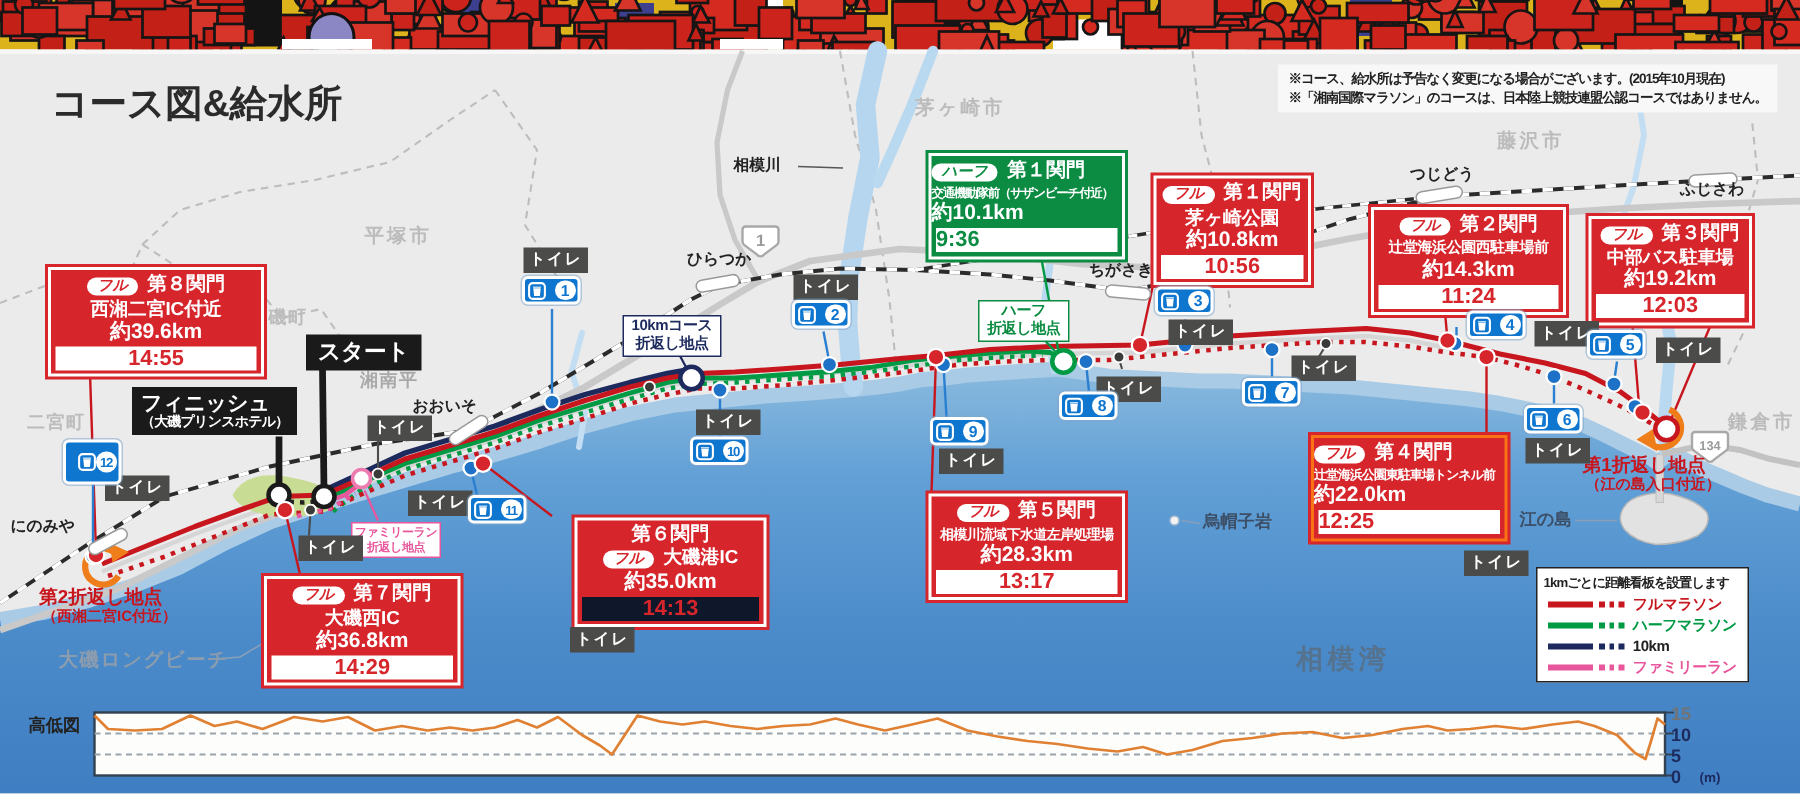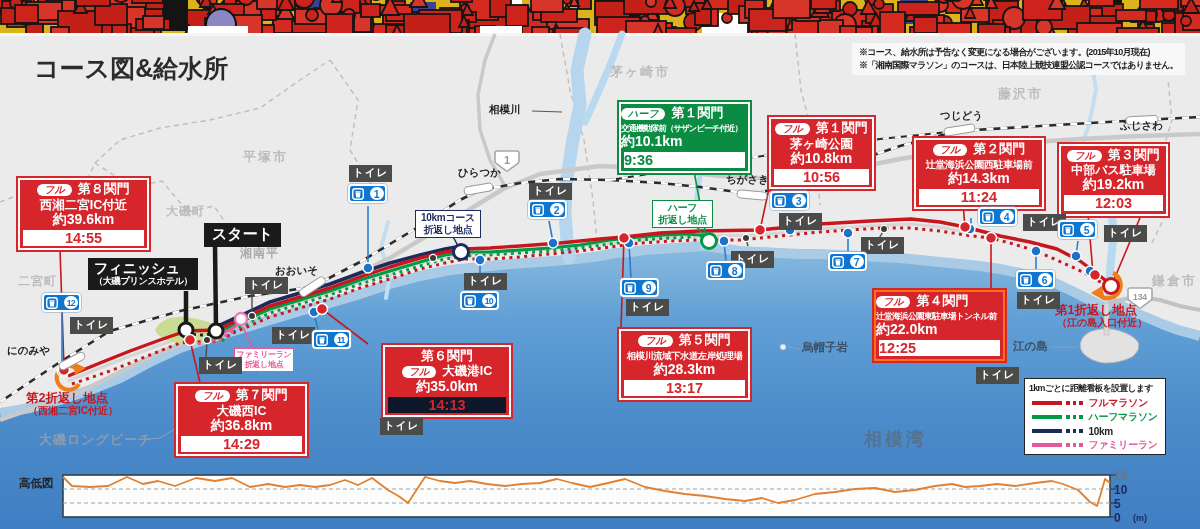--- a/index.html
+++ b/index.html
@@ -599,21 +599,21 @@
 
 <div style="position:absolute;left:7px;top:344px;font-size:10.5px;color:#222;font-weight:bold;font-family:'Liberation Sans',sans-serif;white-space:nowrap;letter-spacing:0px;">にのみや</div>
 
 <div style="position:absolute;left:204px;top:223px;background:#1a1a1a;color:#fff;font-size:15px;font-weight:bold;font-family:'Liberation Sans',sans-serif;padding:2px 8px 3px">スタート</div>
 
 <div style="position:absolute;left:88px;top:258px;background:#1a1a1a;color:#fff;text-align:left;font-weight:bold;font-family:'Liberation Sans',sans-serif;padding:2px 6px 3px">
     <div style="font-size:14px;line-height:16px">フィニッシュ</div>
     <div style="font-size:9.3px;line-height:11px;letter-spacing:-0.5px">（大磯プリンスホテル）</div>
   </div>
 
-<div style="position:absolute;left:18px;top:178px;width:131px;background:#d6252b;border:2px solid #fff;box-shadow:0 0 0 2px #d6252b;color:#fff;font-weight:bold;font-family:'Liberation Sans',sans-serif;text-align:center;padding:2px 0 1.5px">
+<div style="position:absolute;left:32px;top:178px;width:144px;background:#d6252b;border:2px solid #fff;box-shadow:0 0 0 2px #d6252b;color:#fff;font-weight:bold;font-family:'Liberation Sans',sans-serif;text-align:center;padding:2px 0 1.5px">
     <div style="font-size:13px;line-height:14.7px;white-space:nowrap"><span style="background:#fff;color:#d6252b;border-radius:9px;font-size:10px;padding:0 7px 1px;margin-right:6px;font-style:italic;font-weight:bold">フル</span>第８関門</div>
     <div style="font-size:12.5px;line-height:14.2px;white-space:nowrap">西湘二宮IC付近</div>
     <div style="font-size:14px;line-height:15.7px;white-space:nowrap">約39.6km</div>
     <div style="background:#fff;color:#d6252b;font-size:14.5px;line-height:16px;margin:2px 3px 1px;font-weight:bold">14:55</div>
   </div>
 
 <div style="position:absolute;left:619px;top:102px;width:131px;background:#0b8c42;border:2px solid #fff;box-shadow:0 0 0 2px #0b8c42;color:#fff;font-weight:bold;font-family:'Liberation Sans',sans-serif;text-align:left;padding:2px 0 1.5px">
     <div style="font-size:13px;line-height:14.7px;white-space:nowrap"><span style="background:#fff;color:#0b8c42;border-radius:9px;font-size:10px;padding:0 7px 1px;margin-right:6px;font-style:italic;font-weight:bold">ハーフ</span>第１関門</div>
     <div style="font-size:10px;line-height:11.7px;white-space:nowrap"><span style="font-size:8.3px;letter-spacing:-0.8px">交通機動隊前（サザンビーチ付近）</span></div>
     <div style="font-size:14px;line-height:15.7px;white-space:nowrap">約10.1km</div>
@@ -816,21 +816,21 @@
 
 <div style="position:absolute;left:312px;top:330px;width:39px;height:19px;background:#0e76cf;border:2px solid #fff;border-radius:4px;box-shadow:0 0 0 1px rgba(130,165,200,0.55);display:flex;align-items:center;justify-content:space-between;padding:0 1.5px">
     <svg width="12" height="12" viewBox="0 0 13 13" style="display:block;flex:none">
       <rect x="0.8" y="0.8" width="11.4" height="11.4" rx="2.6" fill="none" stroke="#fff" stroke-width="1.5"></rect>
       <path d="M3.8 4.6 L9.2 4.6 L8.6 10.2 L4.4 10.2 Z" fill="#fff"></path>
       <path d="M3.5 3.2 L9.5 3.2 L9.3 4.4 L3.7 4.4 Z" fill="#bcdcf4"></path>
     </svg>
     <div style="width:13.5px;height:13.5px;flex:none;background:#fff;border-radius:50%;color:#0e76cf;font-size:8.8px;font-weight:bold;font-family:'Liberation Sans',sans-serif;display:flex;align-items:center;justify-content:center;letter-spacing:-0.8px">11</div>
   </div>
 
-<div style="position:absolute;left:42px;top:293px;width:39px;height:19px;background:#0e76cf;border:2px solid #fff;border-radius:4px;box-shadow:0 0 0 1px rgba(130,165,200,0.55);display:flex;align-items:center;justify-content:space-between;padding:0 1.5px">
+<div style="position:absolute;left:42px;top:293px;width:39px;height:30px;background:#0e76cf;border:2px solid #fff;border-radius:4px;box-shadow:0 0 0 1px rgba(130,165,200,0.55);display:flex;align-items:center;justify-content:flex-end;padding:0 1.5px">
     <svg width="12" height="12" viewBox="0 0 13 13" style="display:block;flex:none">
       <rect x="0.8" y="0.8" width="11.4" height="11.4" rx="2.6" fill="none" stroke="#fff" stroke-width="1.5"></rect>
       <path d="M3.8 4.6 L9.2 4.6 L8.6 10.2 L4.4 10.2 Z" fill="#fff"></path>
       <path d="M3.5 3.2 L9.5 3.2 L9.3 4.4 L3.7 4.4 Z" fill="#bcdcf4"></path>
     </svg>
     <div style="width:13.5px;height:13.5px;flex:none;background:#fff;border-radius:50%;color:#0e76cf;font-size:8.8px;font-weight:bold;font-family:'Liberation Sans',sans-serif;display:flex;align-items:center;justify-content:center;letter-spacing:-0.8px">12</div>
   </div>
 
 <div style="position:absolute;left:1024px;top:378px;width:142px;height:77px;background:#fff;border:1.6px solid #222;font-family:'Liberation Sans',sans-serif;font-weight:bold">
     <div style="font-size:8.8px;color:#222;margin:4px 0 1px 4px;letter-spacing:-0.6px;white-space:nowrap">1kmごとに距離看板を設置します</div>

